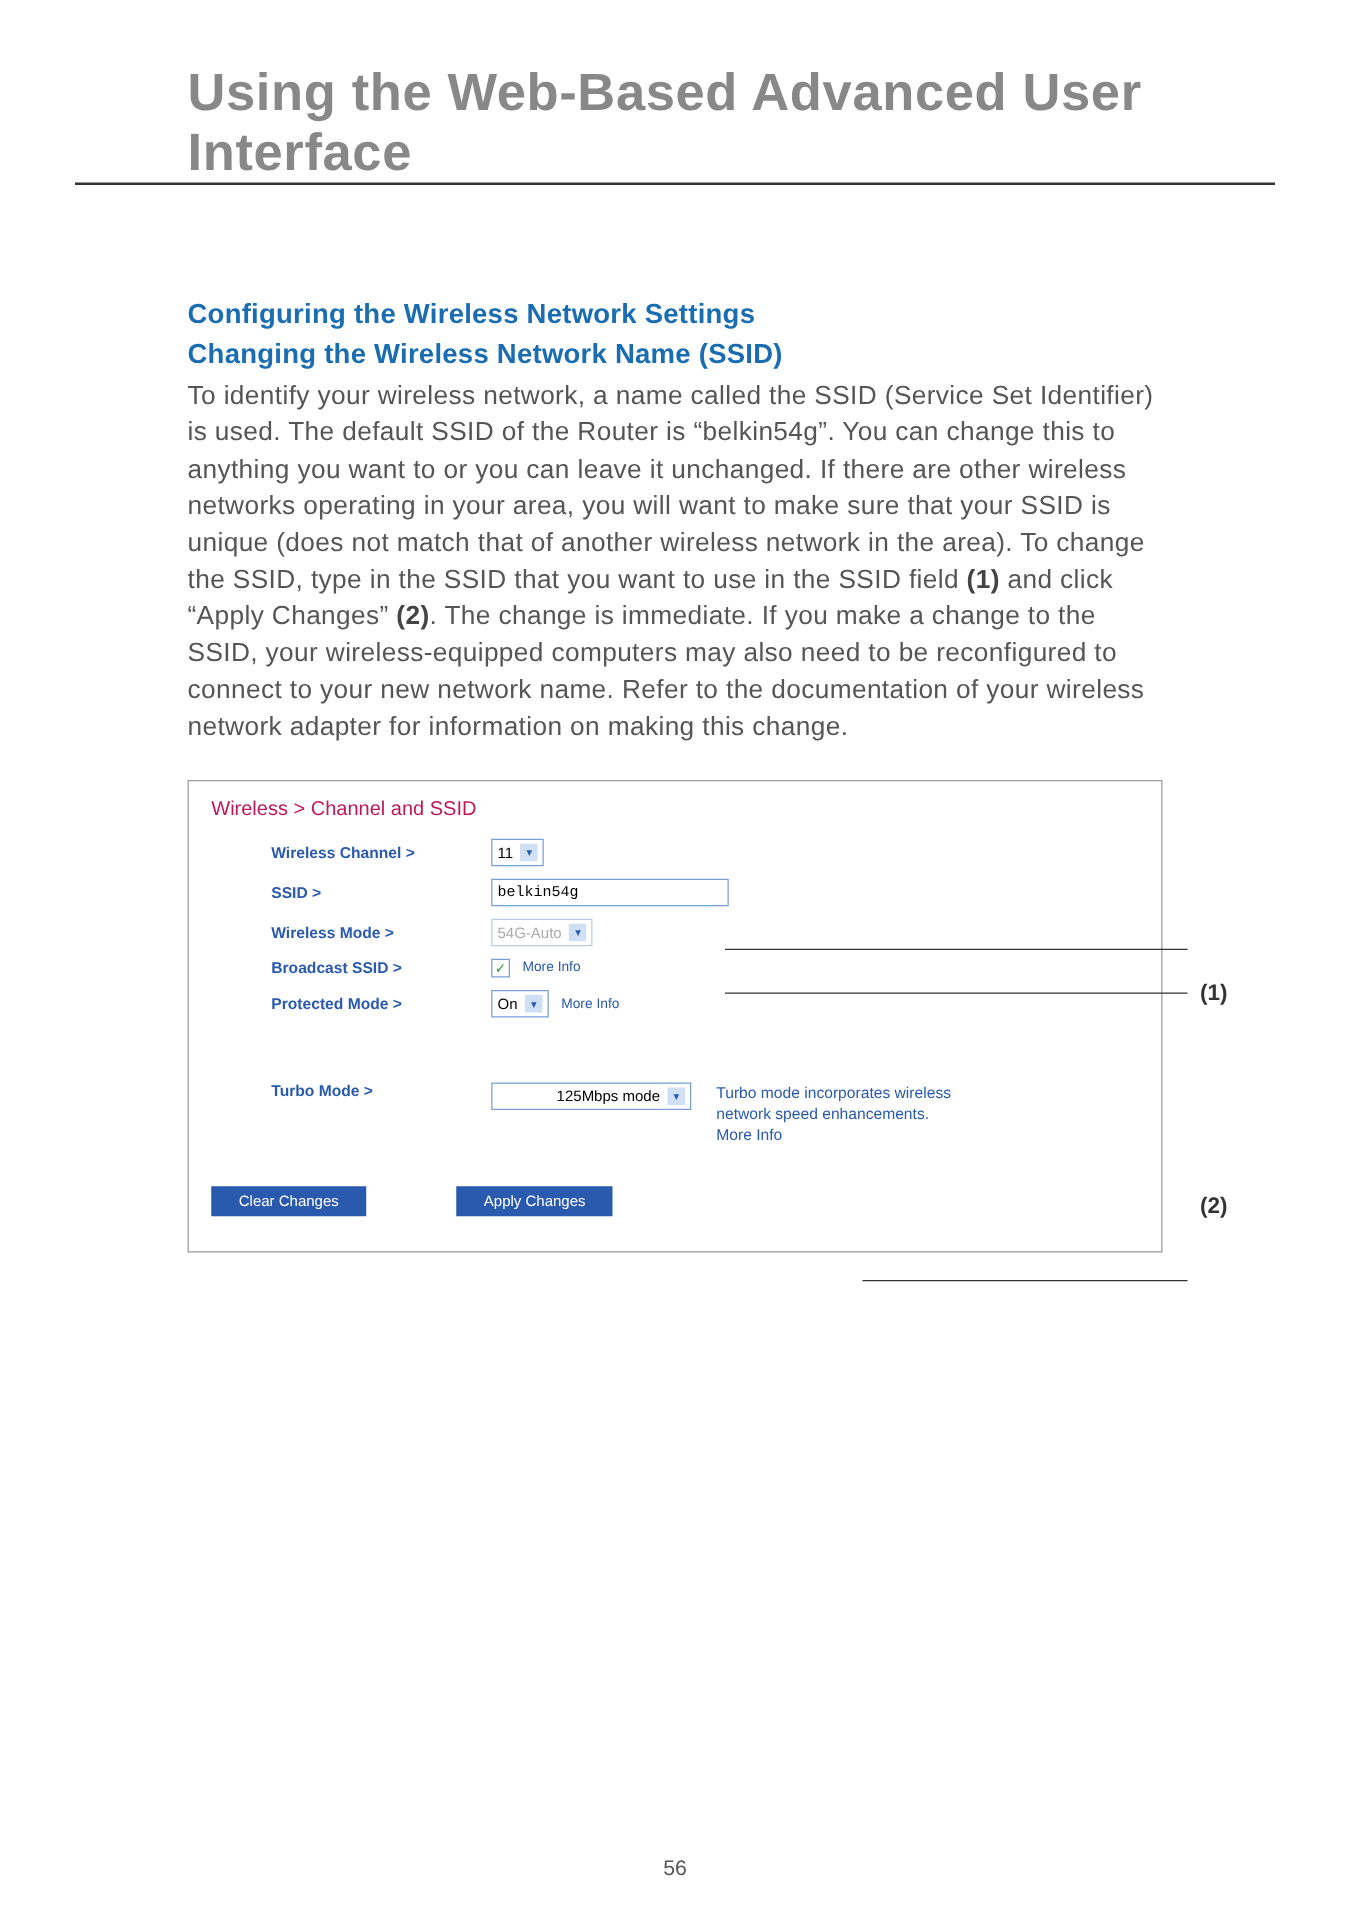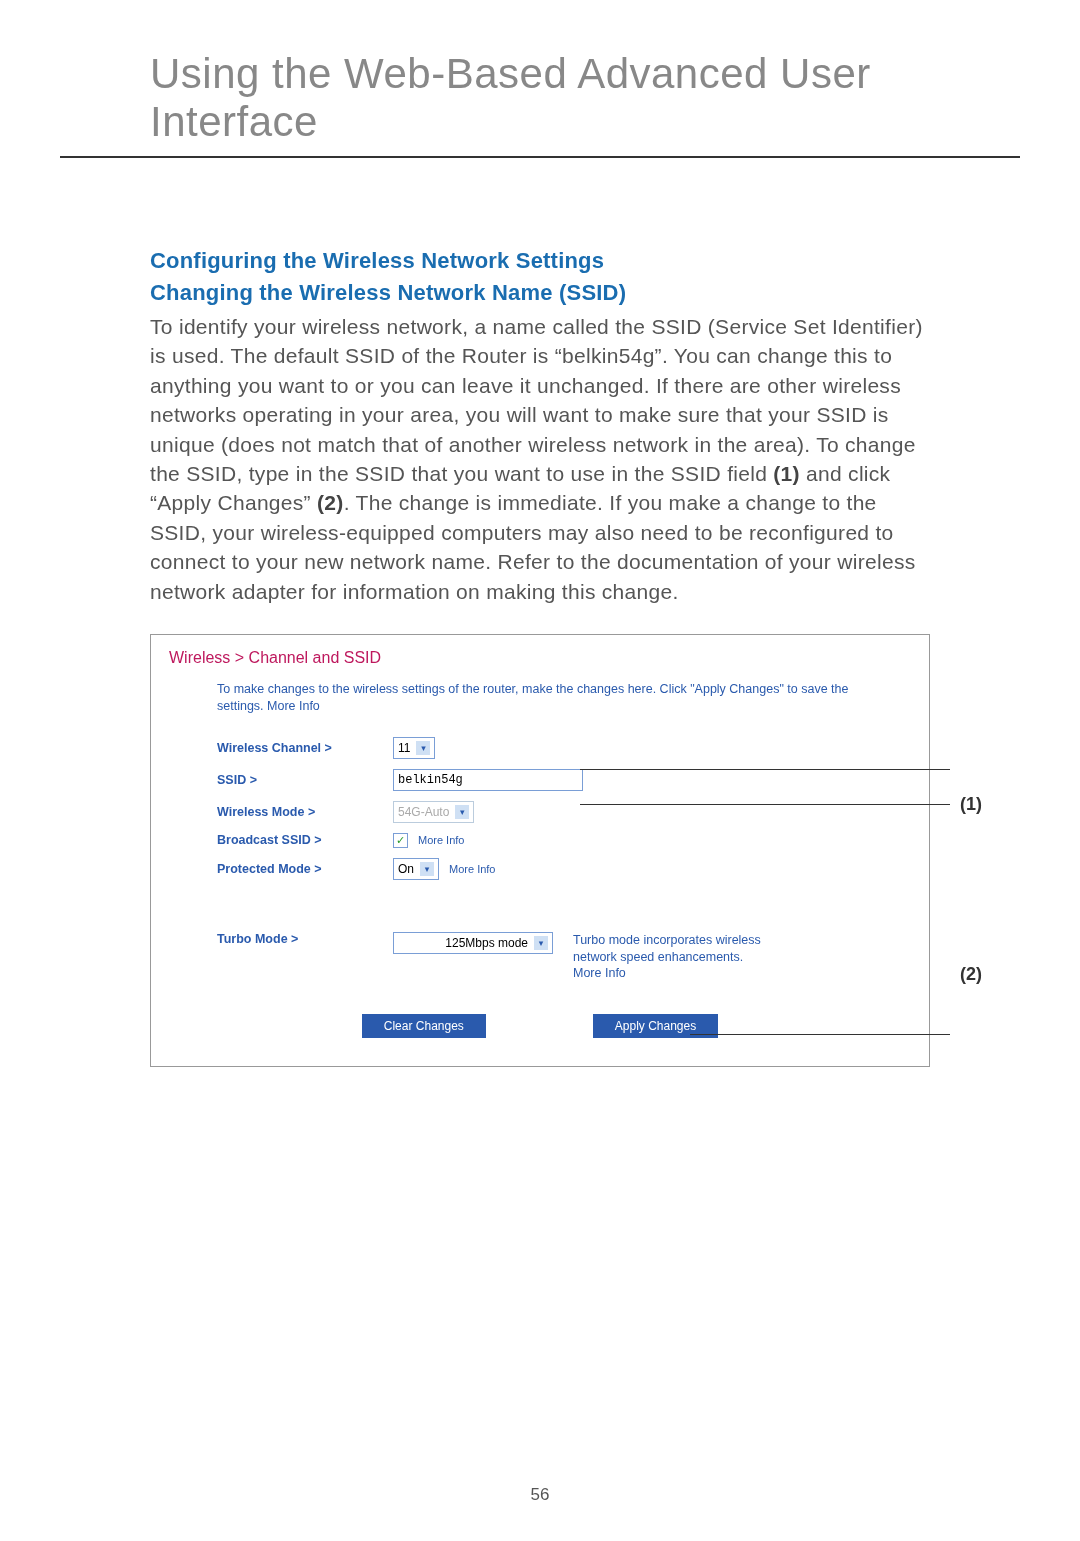--- a/index.html
+++ b/index.html
@@ -8,25 +8,25 @@
     height: 1541px;
     background: #fff;
     font-family: Arial, Helvetica, sans-serif;
     position: relative;
   }
   .page {
     padding: 50px 60px 40px 60px;
   }
   .page-title {
     font-size: 42px;
-    font-weight: 400;
+    font-weight: 700;
     color: #888;
     letter-spacing: 0.5px;
     border-bottom: 2px solid #333;
-    padding-bottom: 10px;
+    padding-bottom: 0;
     margin-bottom: 90px;
     padding-left: 90px;
   }
   .content {
     padding: 0 90px;
   }
   .section-heading {
     color: #1a6db0;
     font-weight: bold;
     font-size: 22px;
@@ -102,23 +102,22 @@
     width: 15px; height: 15px; border: 1px solid #7a9ed6;
     display: inline-flex; align-items: center; justify-content: center;
     font-size: 11px; color: #2a9b2a; background: #fff;
   }
   .more-info { color: #2a5aad; font-size: 11px; text-align: center; }
   .turbo-row { margin-top: 52px; align-items: flex-start; }
   .turbo-select { width: 160px; justify-content: flex-end; }
   .turbo-desc { color: #2a5aad; font-size: 12.5px; margin-left: 10px; width: 200px; line-height: 1.35; }
   .button-row {
     display: flex;
-    gap: 107px;
+    gap: 72px;
     margin-top: 32px;
-    justify-content: center;
   }
   .btn {
     background: #2a5aad;
     color: #fff;
     font-size: 12px;
     padding: 5px 22px;
     border: none;
     cursor: pointer;
   }
 
@@ -154,21 +153,20 @@
     <div class="section-heading">Configuring the Wireless Network Settings</div>
 
     <div class="section-heading">Changing the Wireless Network Name (SSID)</div>
     <p class="body-text">
       <span>To identify your wireless network, a name called the SSID (Service Set Identifier) is used. The default SSID of the Router is “belkin54g”. You can change this to anything you want to or you can leave it unchanged. If there are other wireless networks operating in your area, you will want to make sure that your SSID is unique (does not match that of another wireless network in the area). To change the SSID, type in the SSID that you want to use in the SSID field </span><span class="bold-inline">(1)</span><span> and click “Apply Changes” </span><span class="bold-inline">(2)</span><span>. The change is immediate. If you make a change to the SSID, your wireless-equipped computers may also need to be reconfigured to connect to your new network name. Refer to the documentation of your wireless network adapter for information on making this change.</span>
     </p>
 
     <div class="router-panel-wrap">
       <div class="router-panel">
         <div class="panel-breadcrumb">Wireless &gt; Channel and SSID</div>
-        <div class="panel-intro">To make changes to the wireless settings of the router, make the changes here. Click "Apply Changes" to save the settings. More Info</div>
 
         <div class="form-row">
           <div class="form-label">Wireless Channel &gt;</div>
           <div class="form-control-area">
             <div class="select-box">
               <span>11</span>
               <span class="caret">▾</span>
             </div>
           </div>
         </div>

